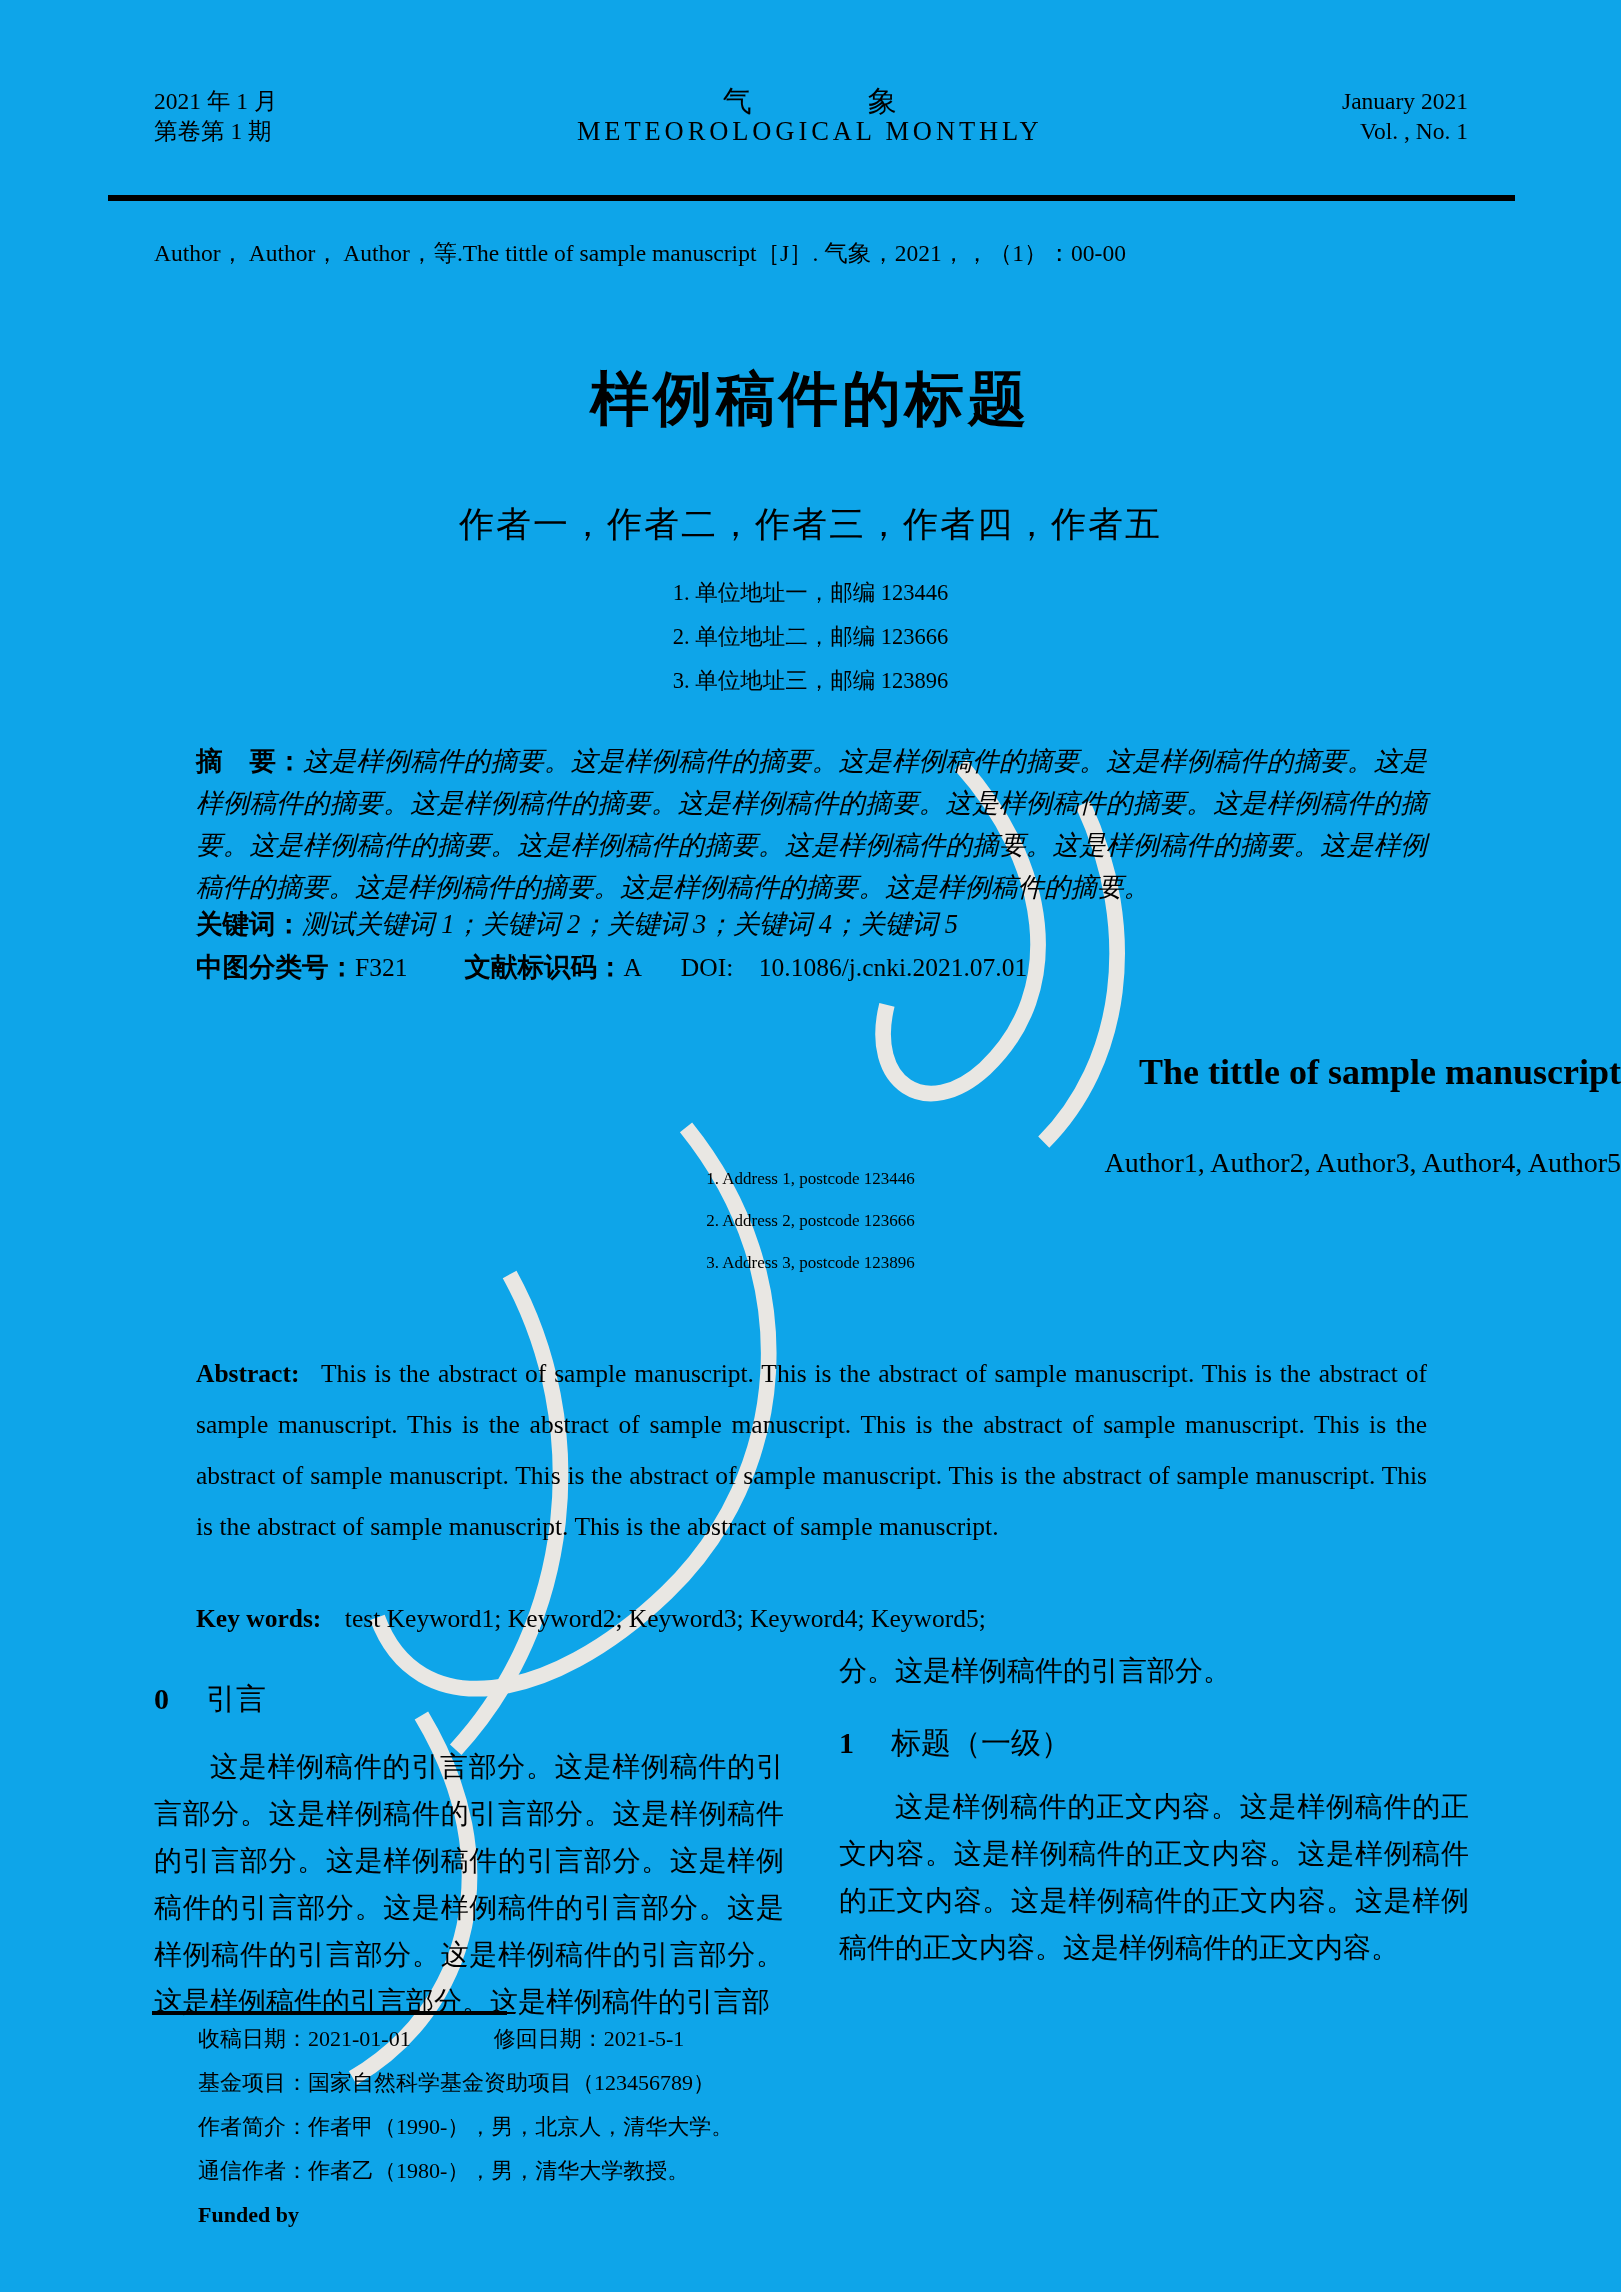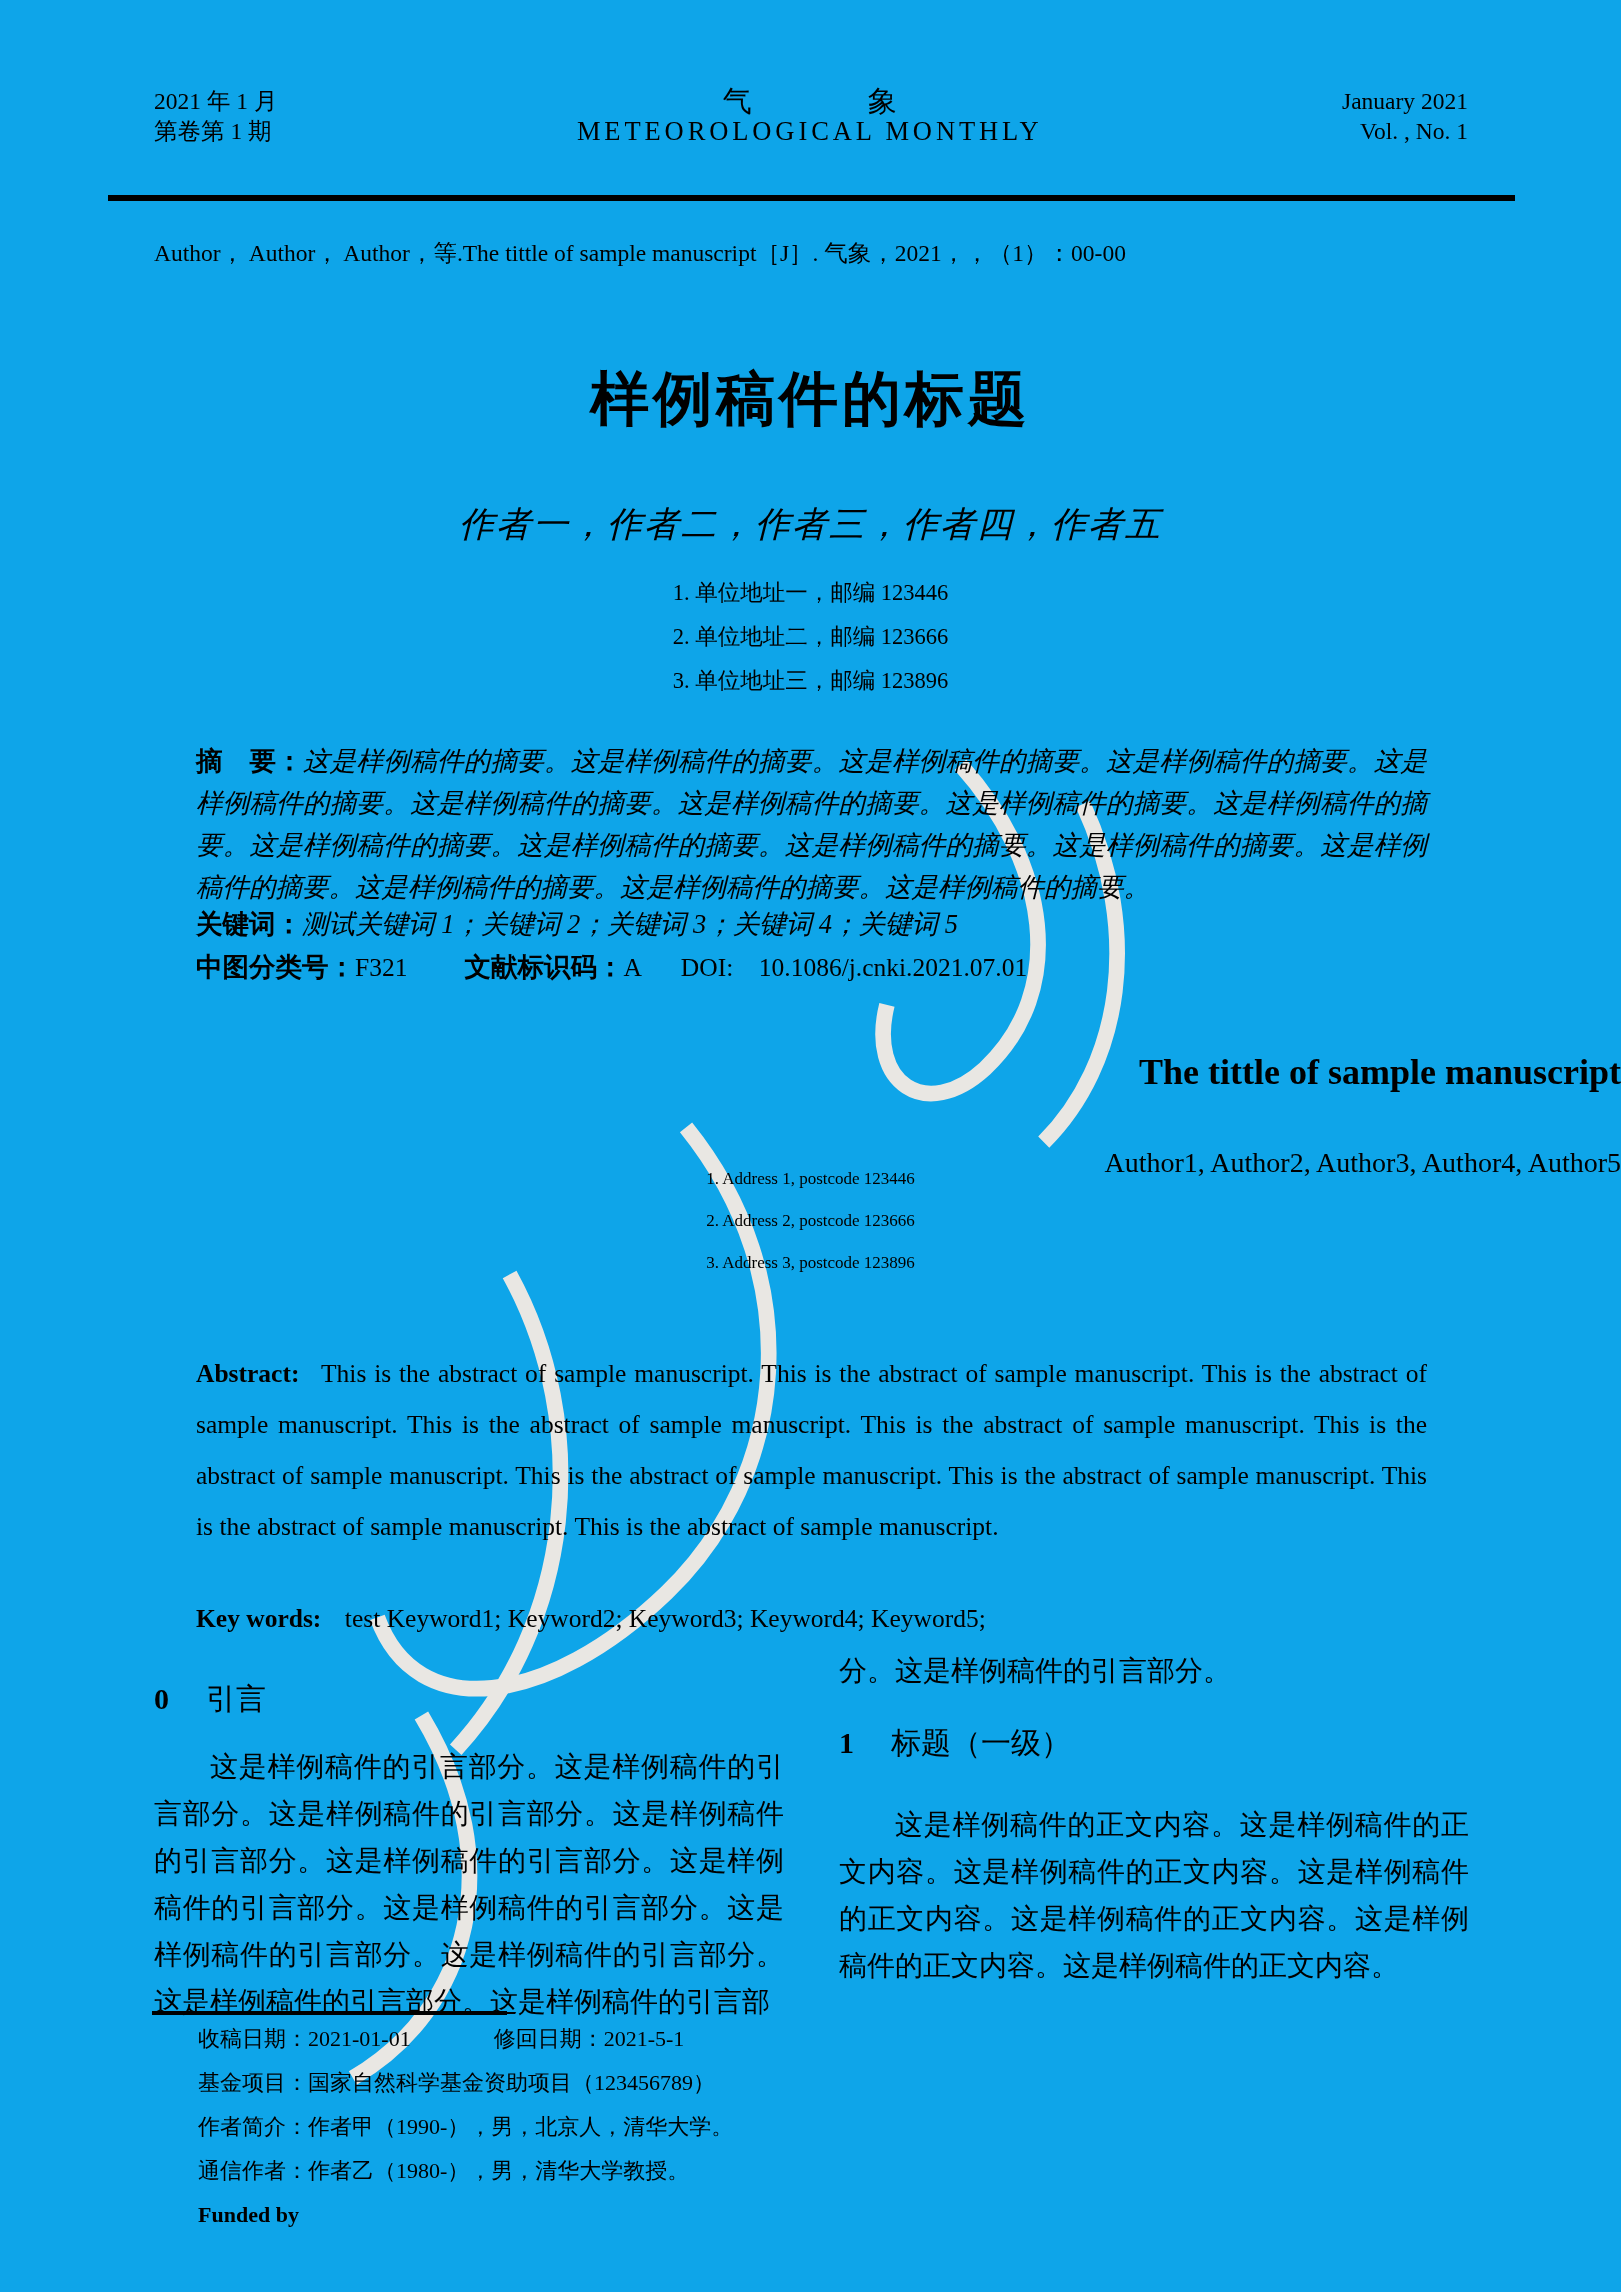--- a/index.html
+++ b/index.html
@@ -19,21 +19,21 @@
   .rh-name-en{font-size:26.5px;letter-spacing:3.9px;}
   .header-rule{position:absolute;left:108px;top:195px;width:1407px;height:5.9px;background:#000;}
 
   
   .citations{position:absolute;left:154px;top:231px;font-size:23.5px;line-height:45px;}
 
   
   .title-cn{position:absolute;left:0;top:365px;width:100%;margin:0;text-align:center;
     font-family:"DejaVu Sans", sans-serif;font-weight:bold;font-size:59px;line-height:67px;letter-spacing:3.9px;}
   .authors-cn{position:absolute;left:0;top:502px;width:100%;text-align:center;
-    font-style:italic;font-size:35px;line-height:45px;letter-spacing:2px;}
+    font-size:35px;line-height:45px;letter-spacing:2px;}
   .affils-cn{position:absolute;left:0;top:571px;width:100%;text-align:center;font-size:22.5px;line-height:44px;}
 
   .abs-cn{position:absolute;left:196px;top:740px;width:1231px;margin:0;
     font-size:26.5px;line-height:42px;text-align:justify;font-style:italic;}
   .label-hei{font-family:"DejaVu Sans", sans-serif;font-weight:bold;font-style:normal;font-size:26.5px;}
   .kw-cn{position:absolute;left:196px;top:902px;width:1231px;margin:0;font-size:26.5px;line-height:44px;font-style:italic;}
   .clc-line{position:absolute;left:196px;top:946px;width:1274px;margin:0;font-size:25.5px;line-height:42px;}
   .gap-lg{margin-left:57px;}
   .gap-md{margin-left:39px;}
   .gap-sm{margin-left:25.5px;}
@@ -50,21 +50,21 @@
   .abs-en .label-b{margin-right:21.6px;}
   .kw-en{position:absolute;left:196px;top:1598px;width:1231px;margin:0;font-size:25.5px;line-height:42px;}
   .kw-en .label-b{margin-right:23.5px;}
 
   
   .col{position:absolute;width:630px;font-size:28px;line-height:47px;text-align:justify;}
   .col-left{left:154px;top:1676px;}
   .col-right{left:839px;top:1647px;}
   .sec-heading{font-size:30px;line-height:45px;text-align:left;}
   .col-left .sec-heading{margin-bottom:21.6px;}
-  .col-right .sec-heading{margin-top:25.5px;margin-bottom:36px;}
+  .col-right .sec-heading{margin-top:25.5px;margin-bottom:18px;}
   .sec-num{font-weight:bold;}
   .sec-title{margin-left:37px;}
   .body-para{margin:0;}
   .indent{text-indent:2em;}
 
   
   .footnote-sep{position:absolute;left:152px;top:2011px;width:355px;height:3.9px;background:#000;}
   .footnote{position:absolute;left:198px;top:2017px;font-size:22px;line-height:44px;}
   .fn-gap{margin-left:83px;}
   .funded{font-weight:bold;}

